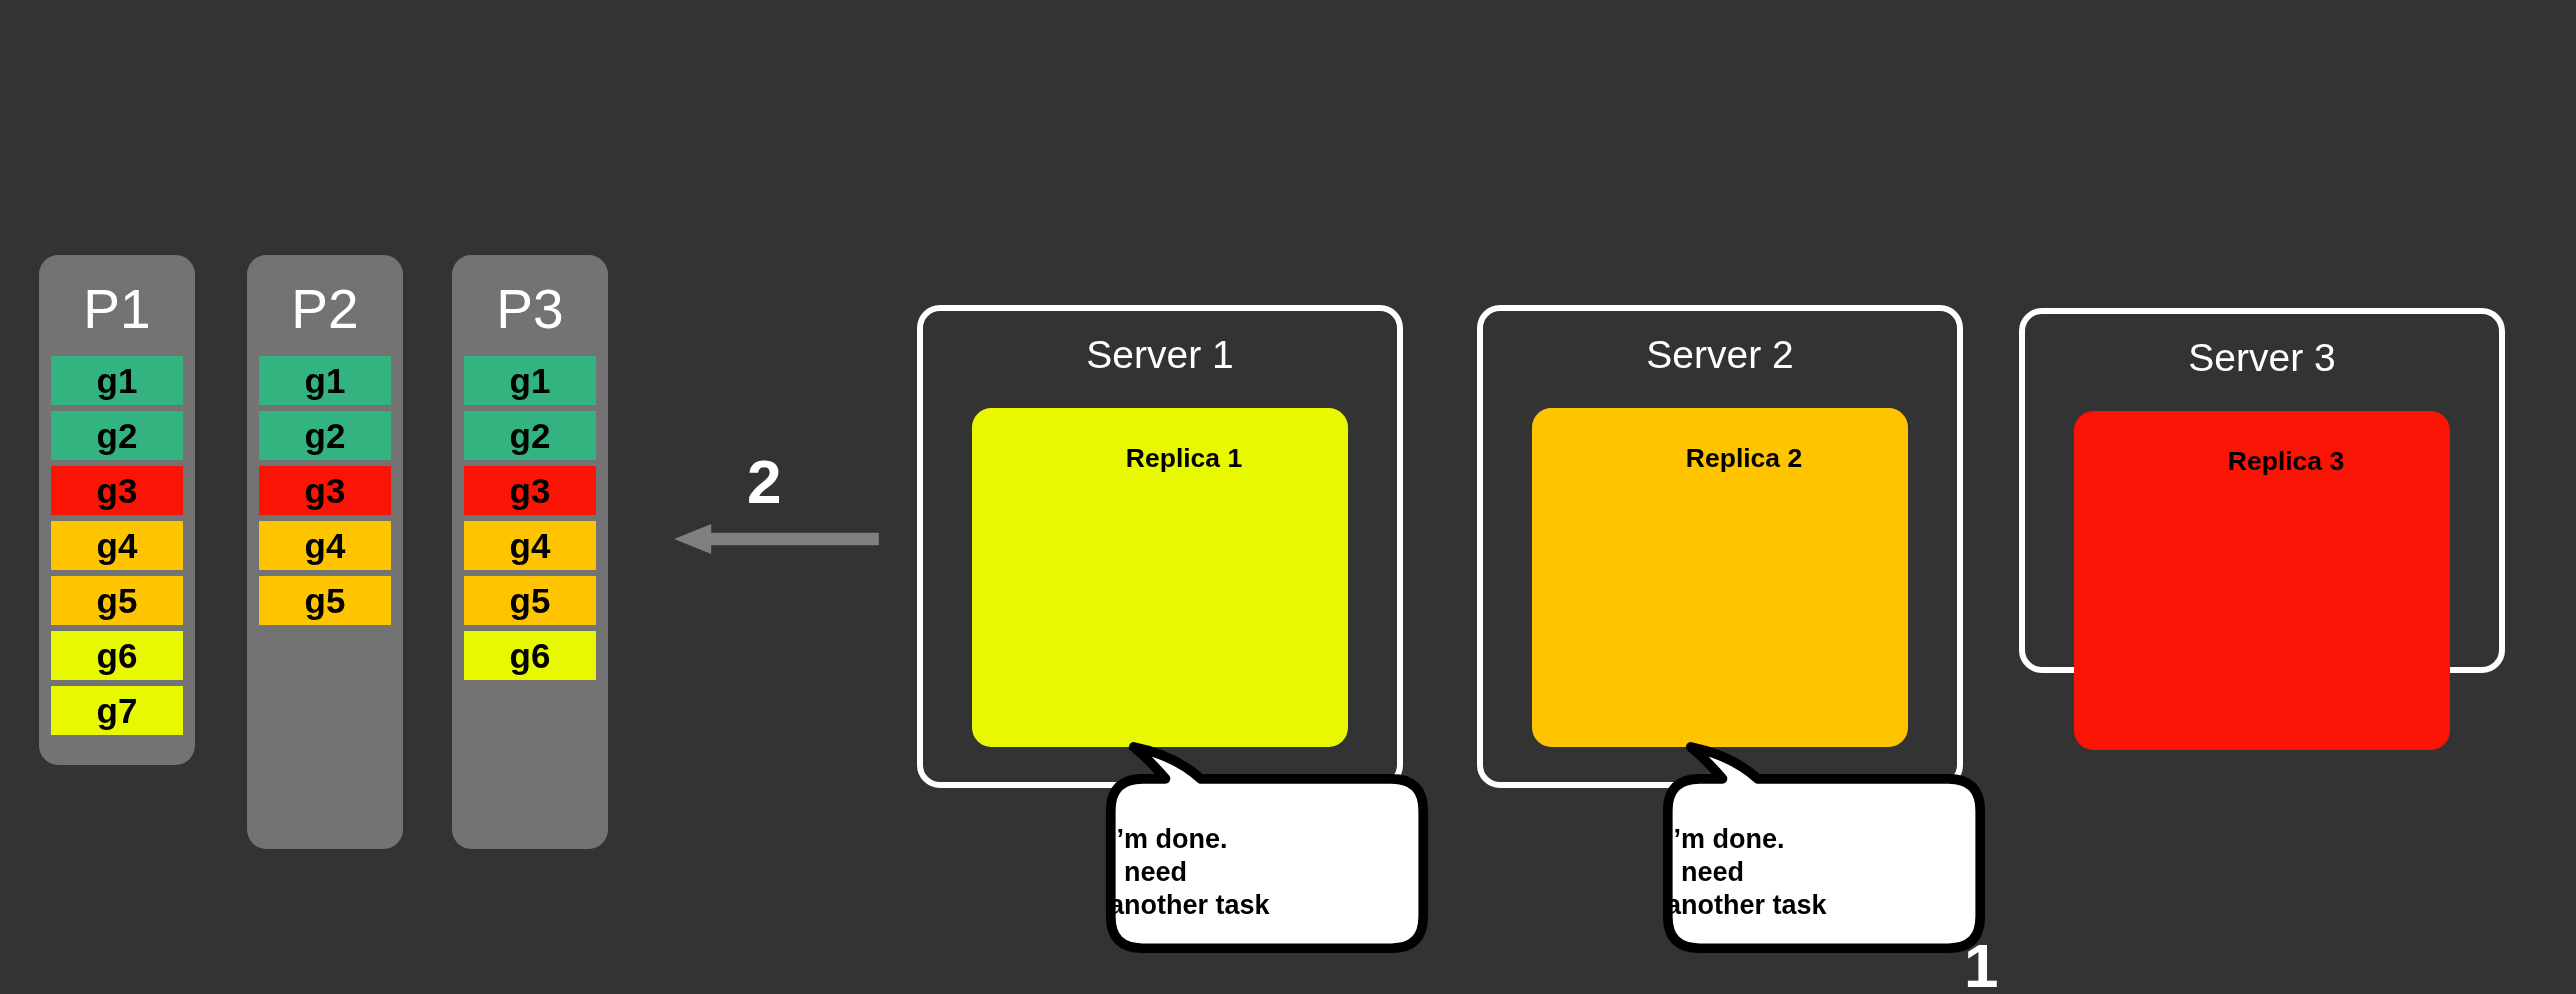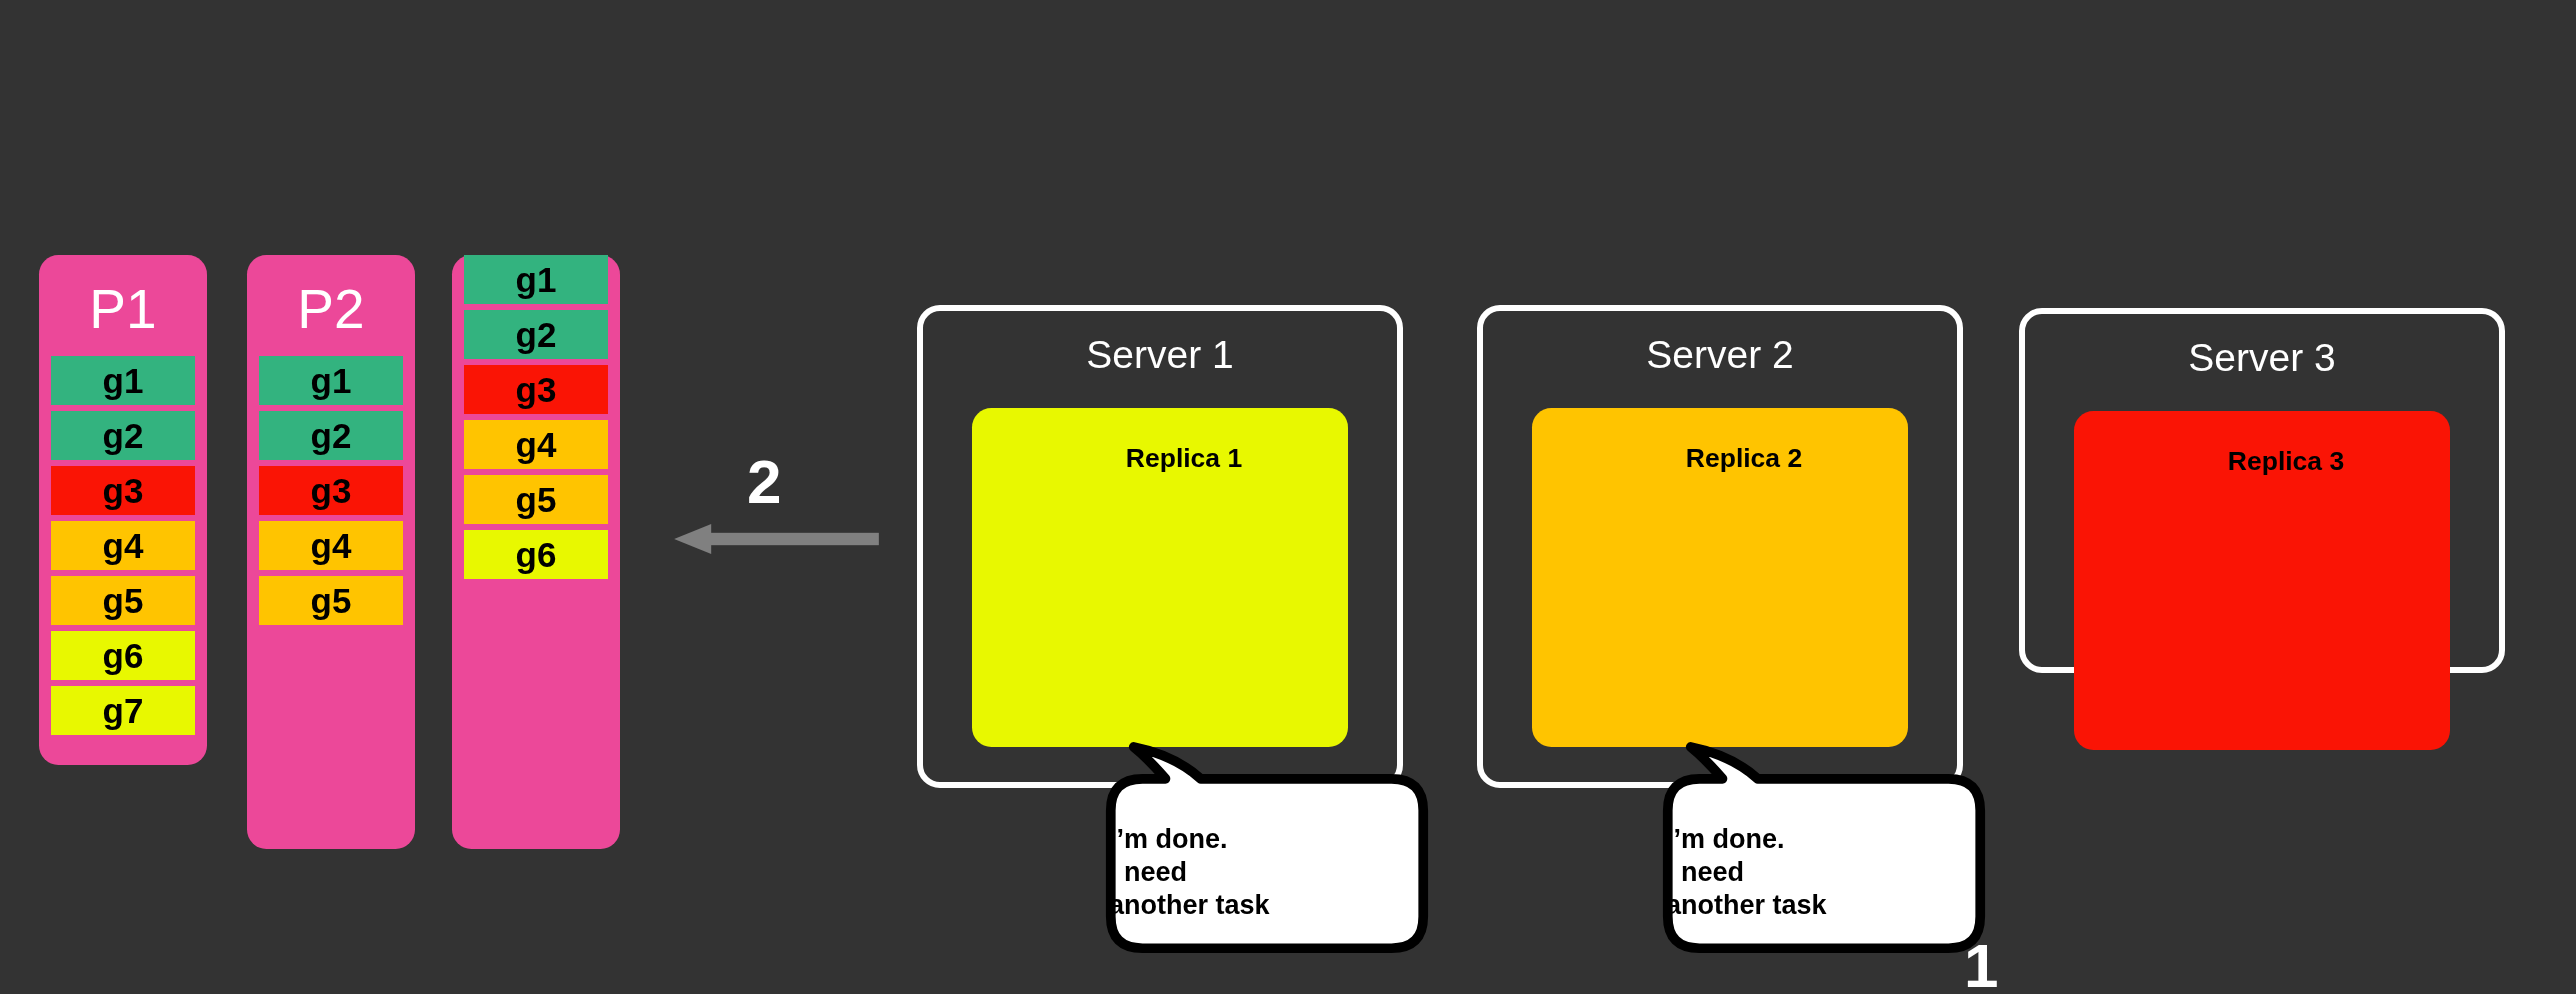--- a/index.html
+++ b/index.html
@@ -19,22 +19,22 @@
   #stage {
     position: absolute;
     inset: 0;
     width: 2576px;
     height: 994px;
   }
 
   
   .partition {
     position: absolute;
-    width: 168px;
-    background: #ec4899;
+    width: 156px;
+    background: #737373;
     border-radius: 19.4px;
     padding: 0;
   }
 
   .partition-title {
     color: #ffffff;
     font-size: 55px;
     font-weight: 400;
     text-align: center;
     line-height: 1;
@@ -182,20 +182,21 @@
     <div class="task-list">
       <div class="task" style="background:#33b37f">g1</div>
       <div class="task" style="background:#33b37f">g2</div>
       <div class="task" style="background:#fa1405">g3</div>
       <div class="task" style="background:#ffc400">g4</div>
       <div class="task" style="background:#ffc400">g5</div>
     </div>
   </div>
 
   <div class="partition" id="partition-3" style="left:452px; top:255px; height:594px;">
+    <div class="partition-title">P3</div>
     <div class="task-list">
       <div class="task" style="background:#33b37f">g1</div>
       <div class="task" style="background:#33b37f">g2</div>
       <div class="task" style="background:#fa1405">g3</div>
       <div class="task" style="background:#ffc400">g4</div>
       <div class="task" style="background:#ffc400">g5</div>
       <div class="task" style="background:#e8f800">g6</div>
     </div>
   </div>
 

